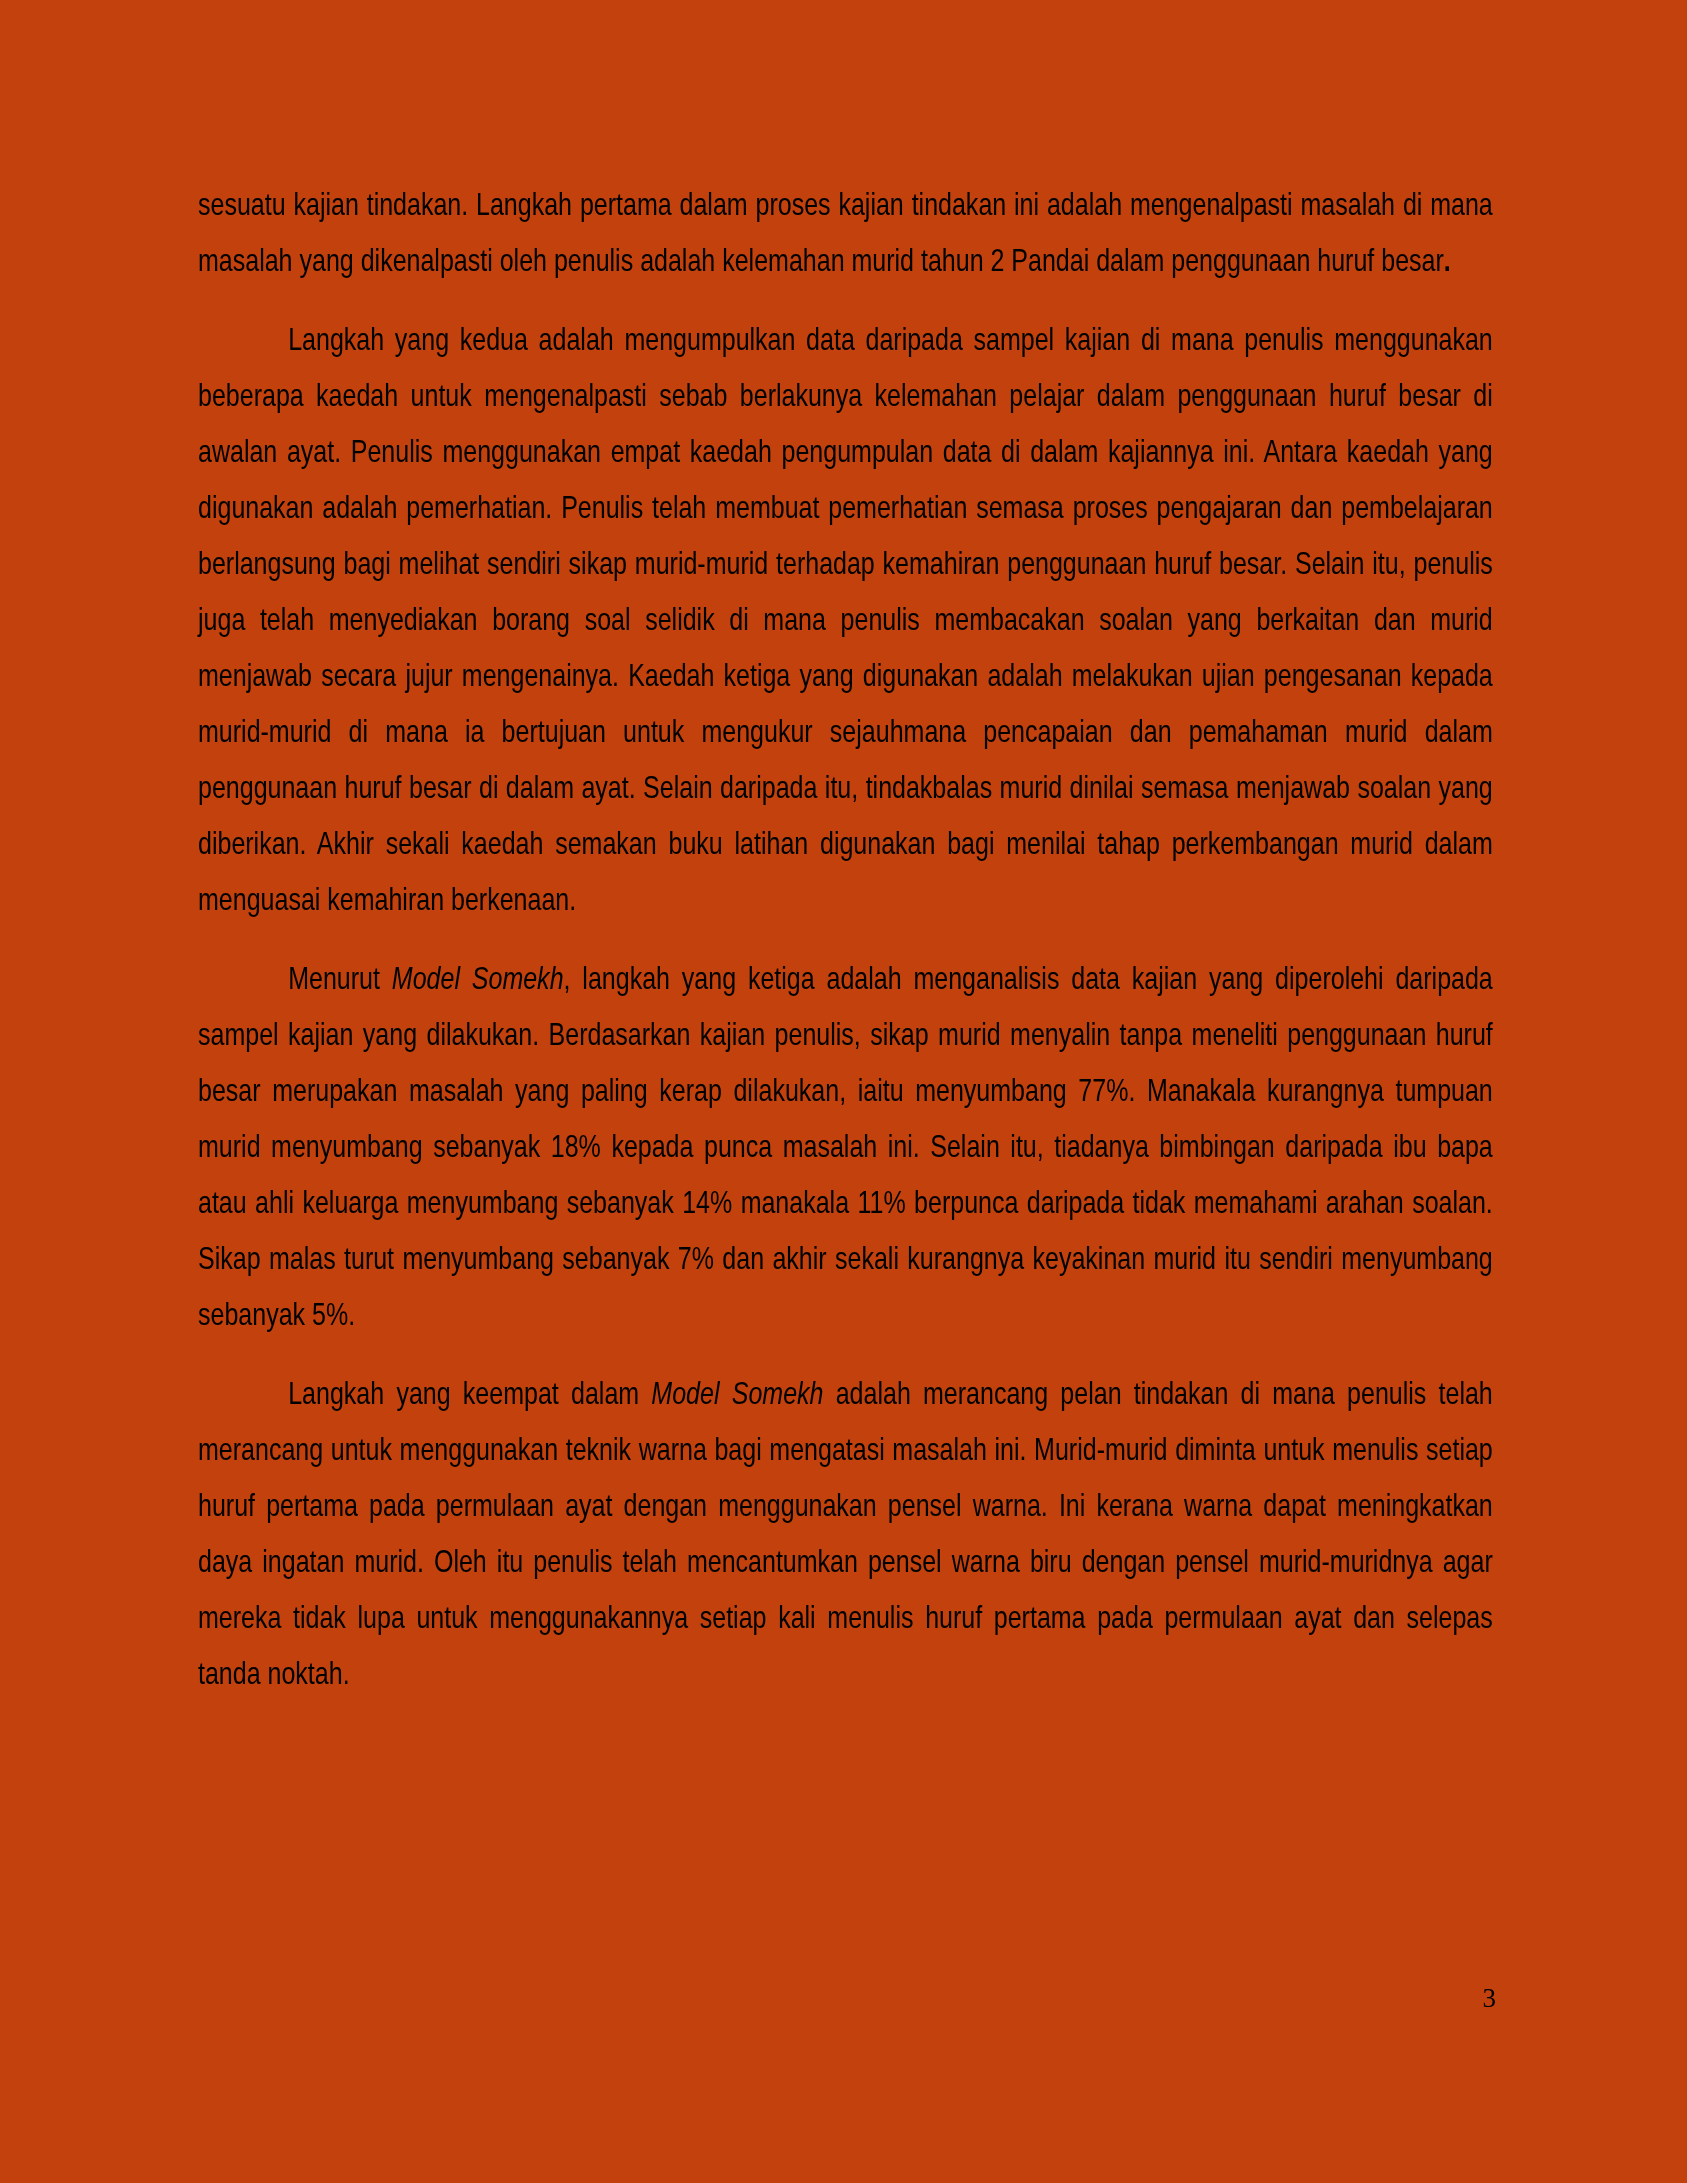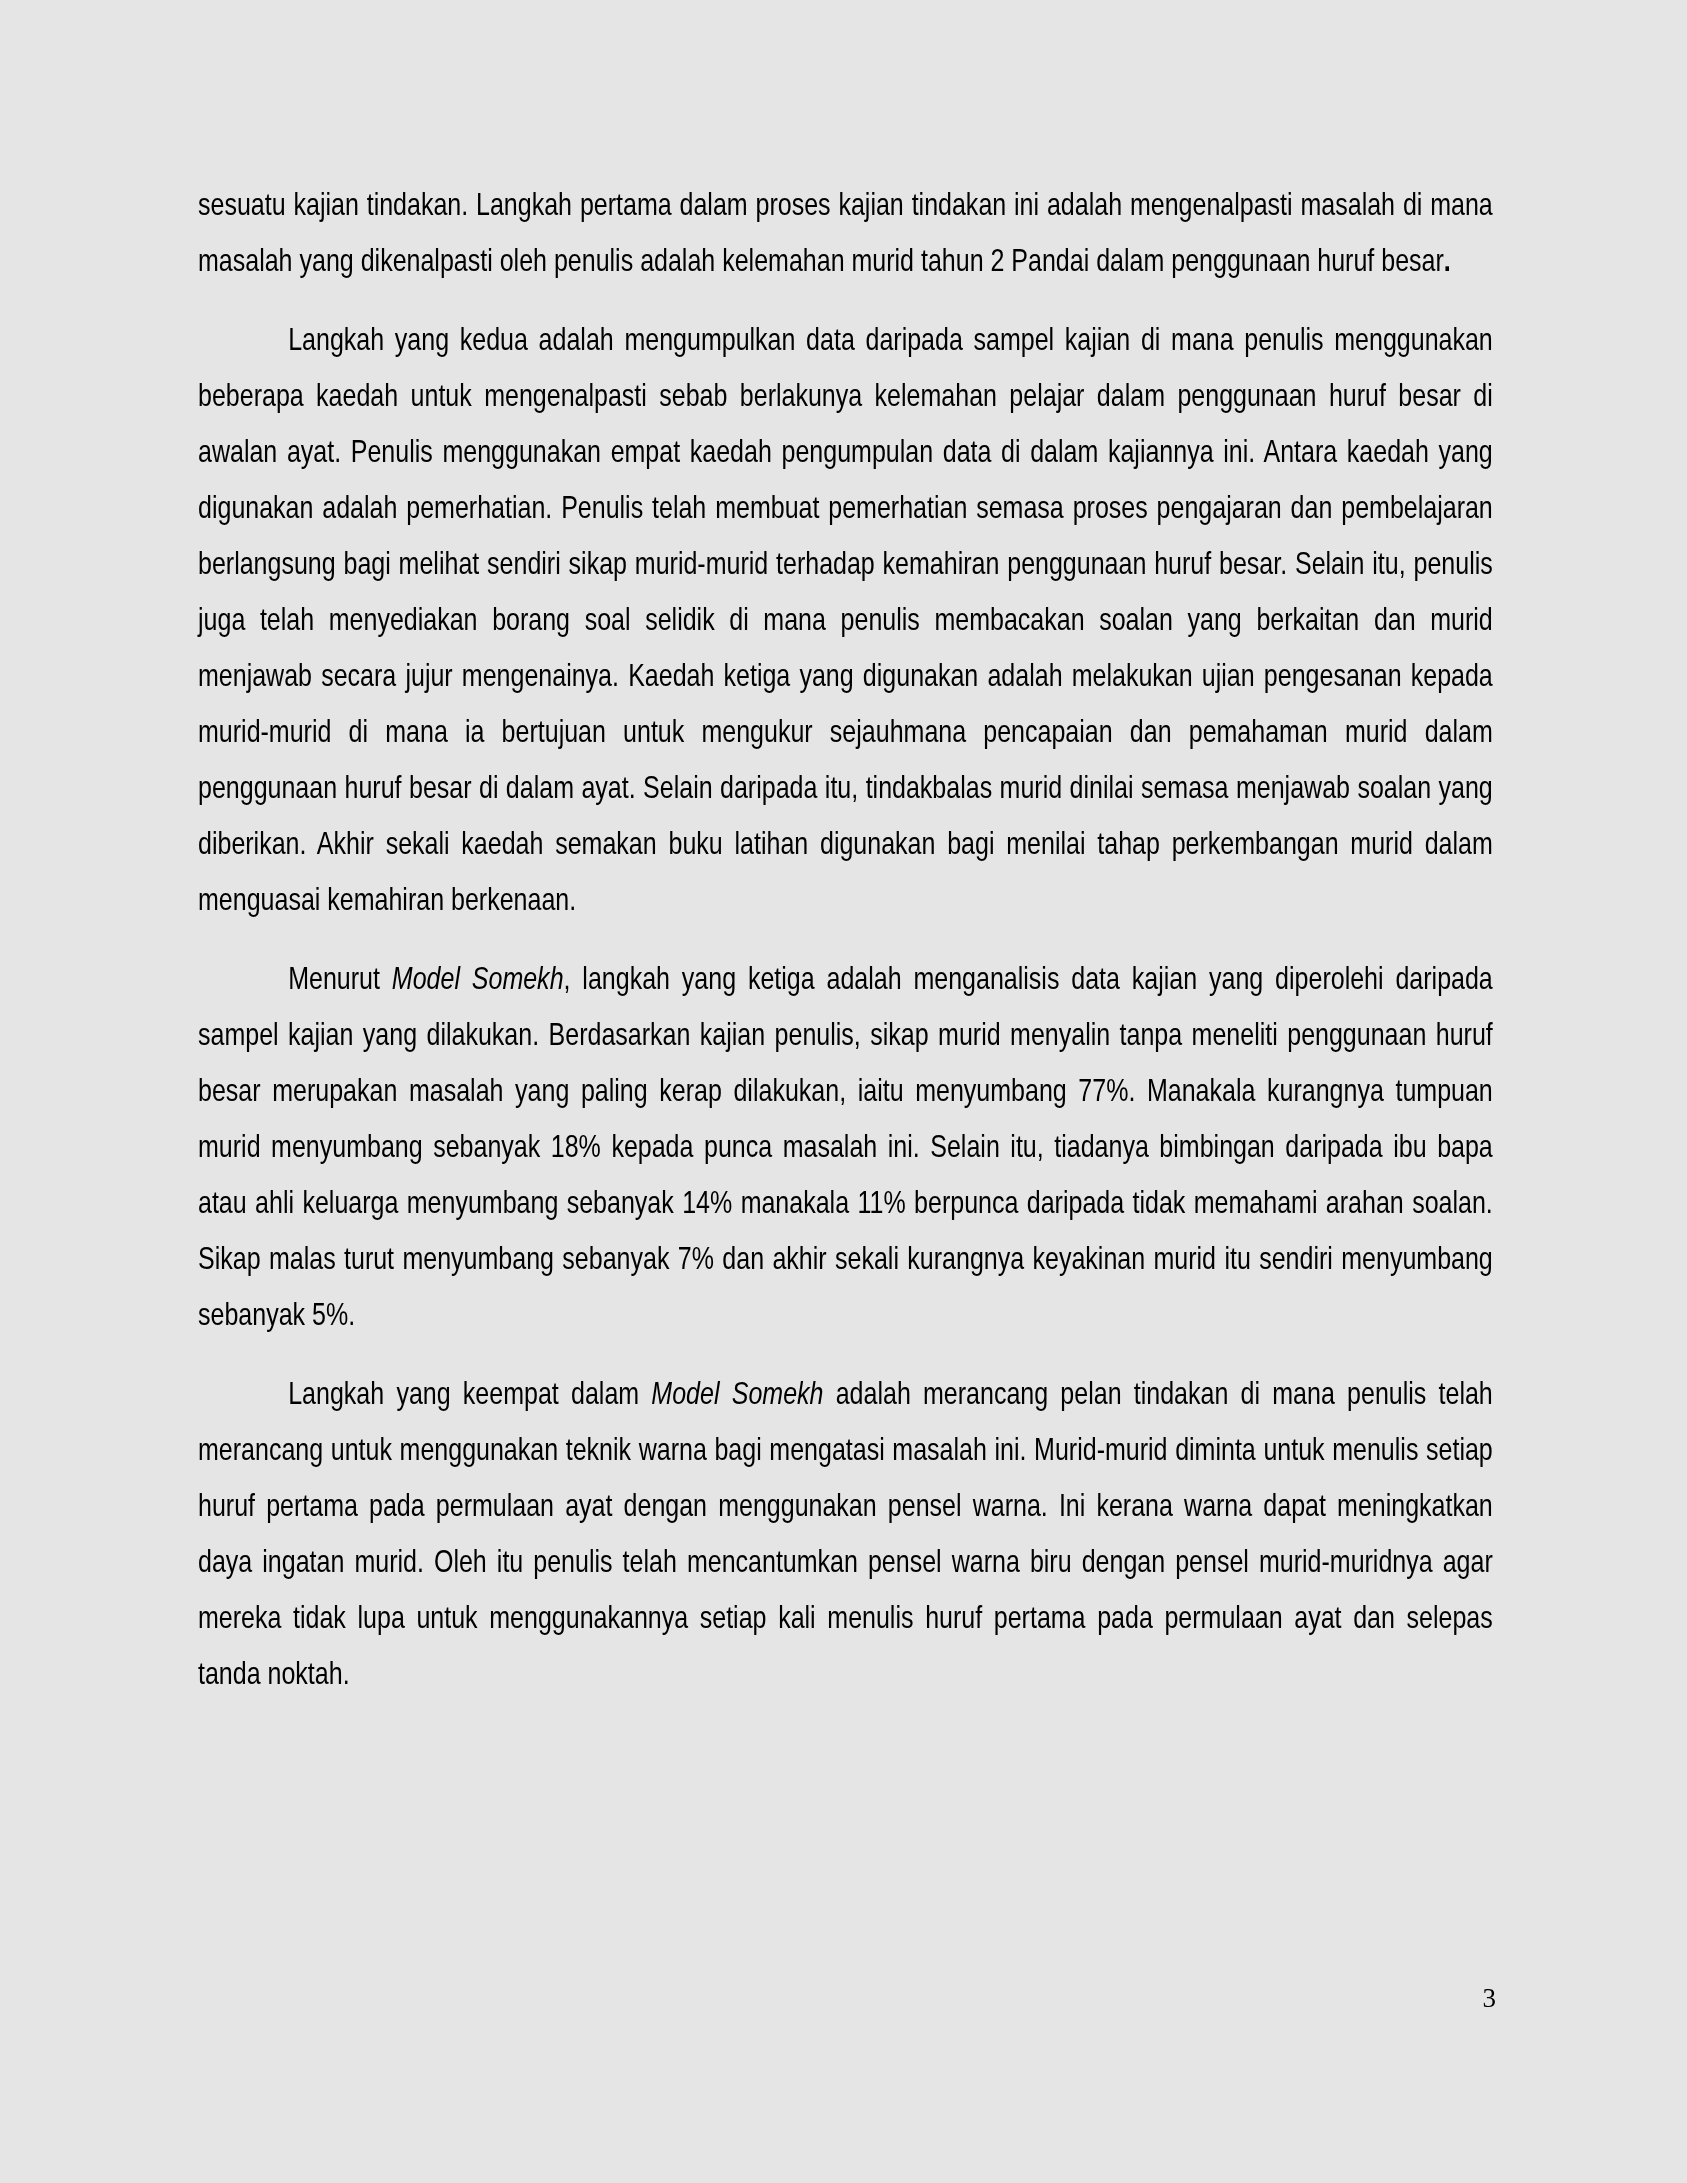--- a/index.html
+++ b/index.html
@@ -7,21 +7,21 @@
     padding: 0;
     background: #ffffff;
   }
   body {
     font-family: "Liberation Sans", "DejaVu Sans", sans-serif;
   }
   .page {
     position: relative;
     width: 1687px;
     height: 2183px;
-    background: #e5e5e5;
+    background: #c2410c;
     box-sizing: border-box;
     overflow: hidden;
   }
   .content {
     position: absolute;
     left: 198px;
     top: 176px;
     width: 1295px;
   }
   .para {

